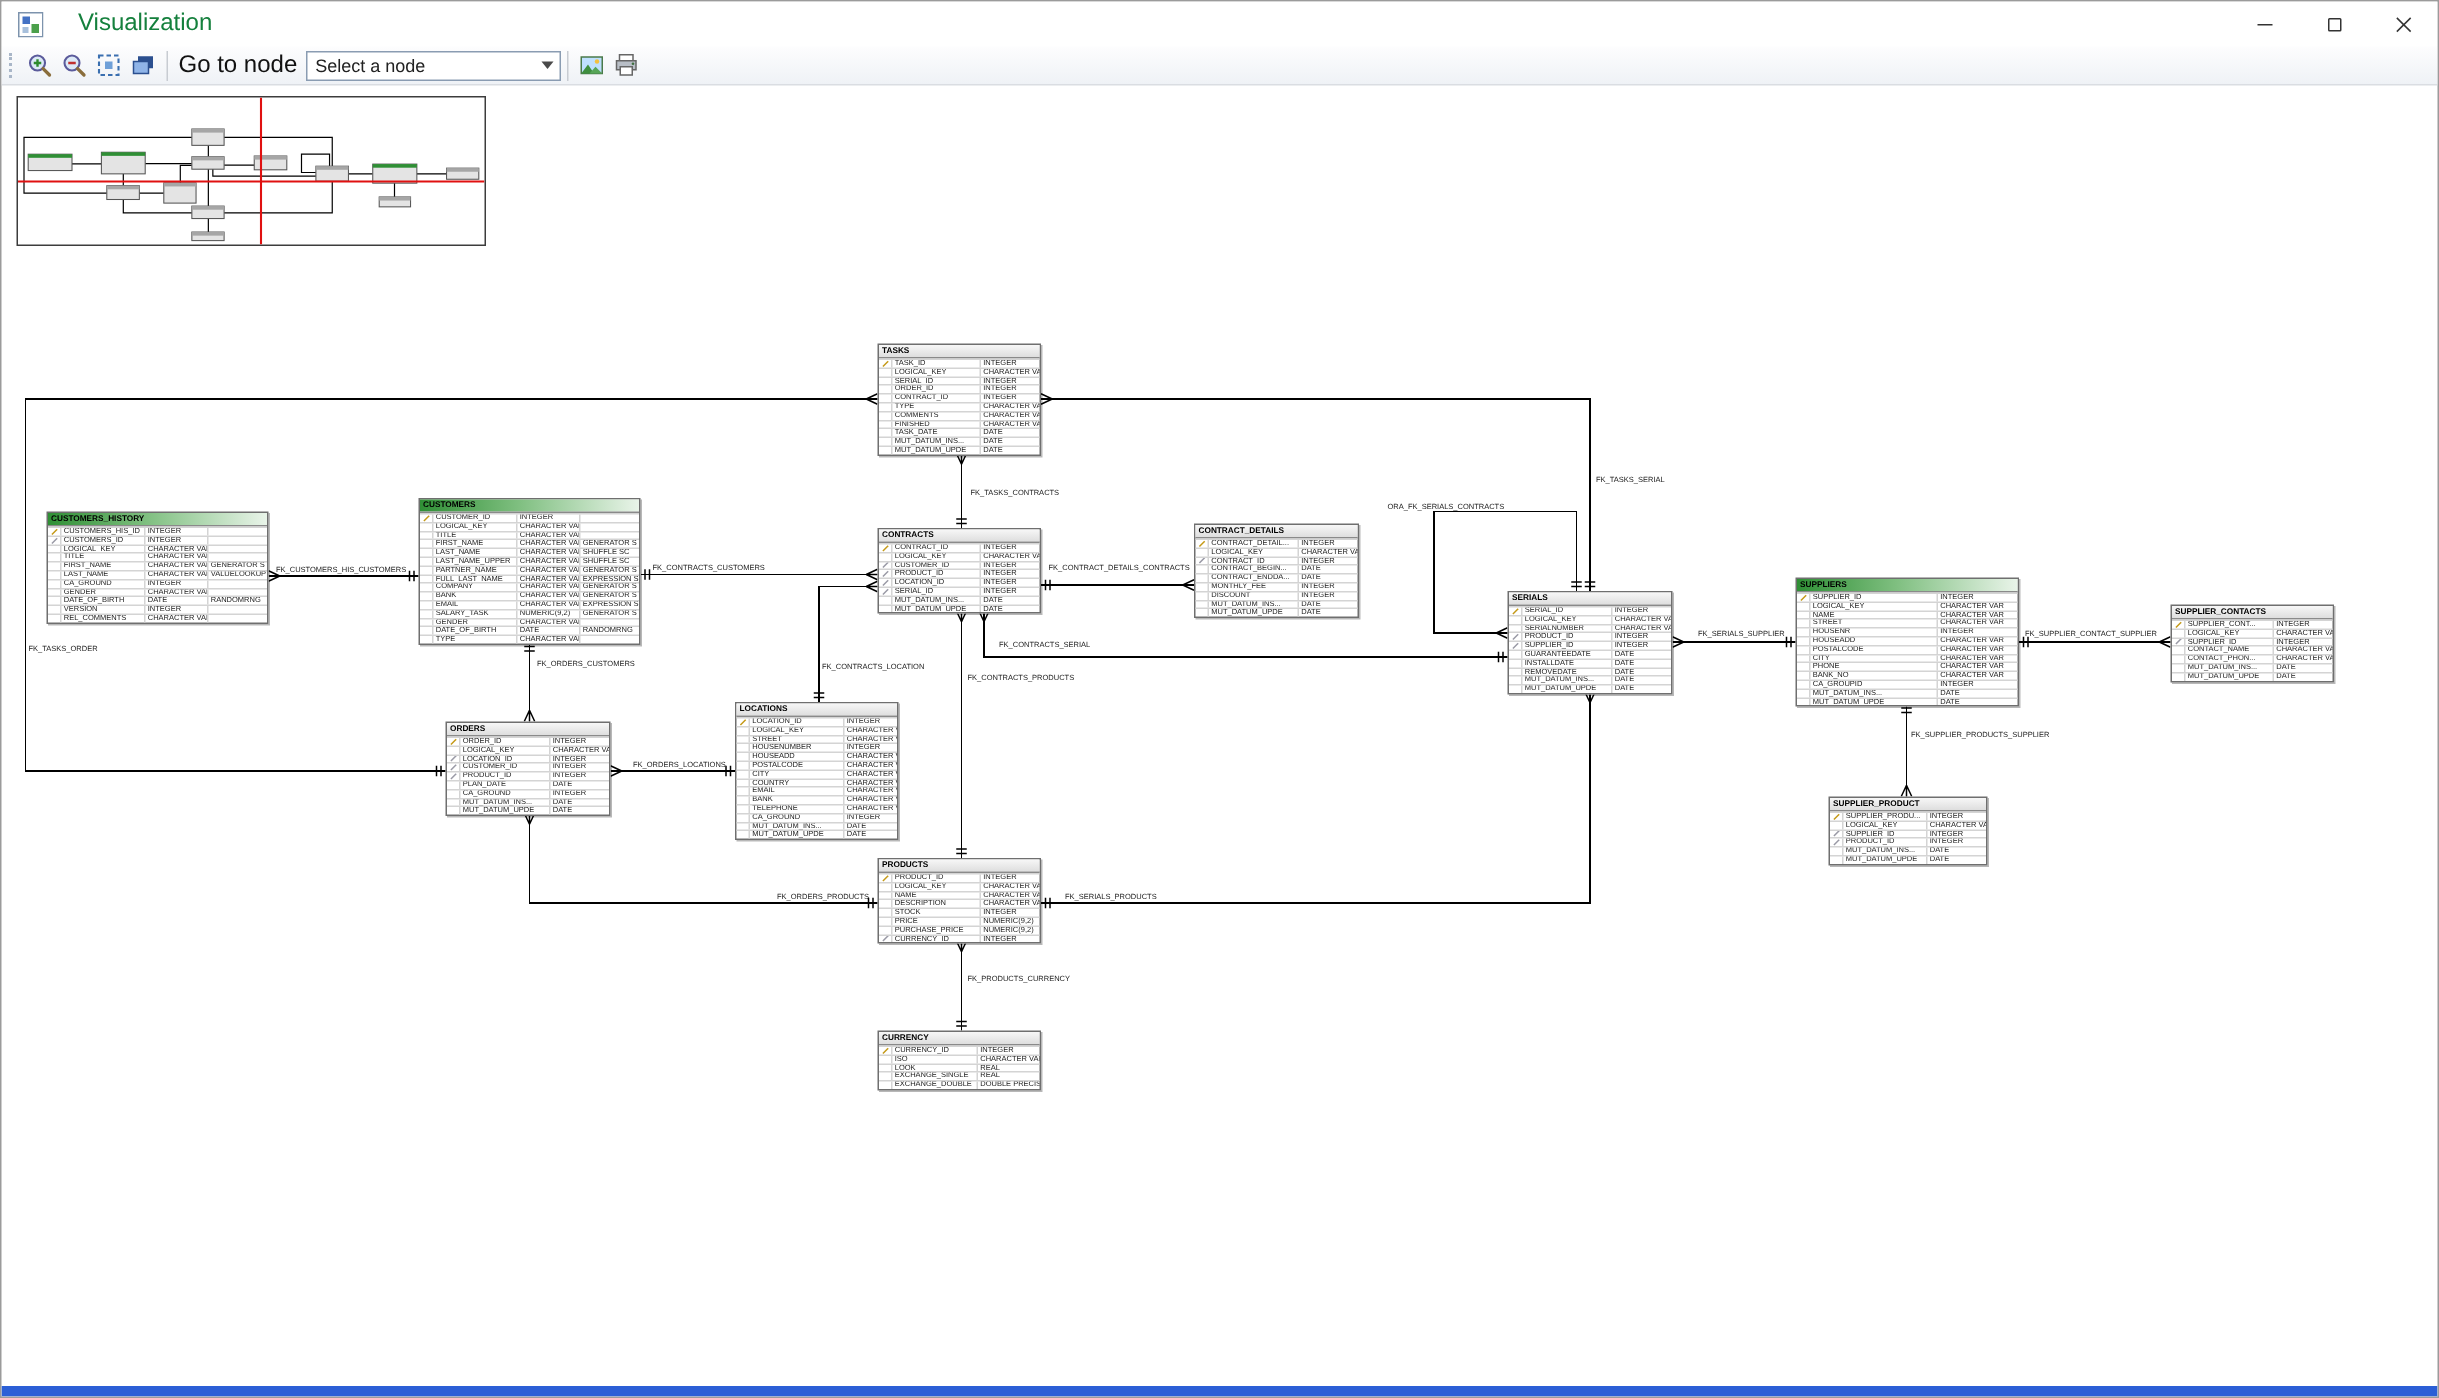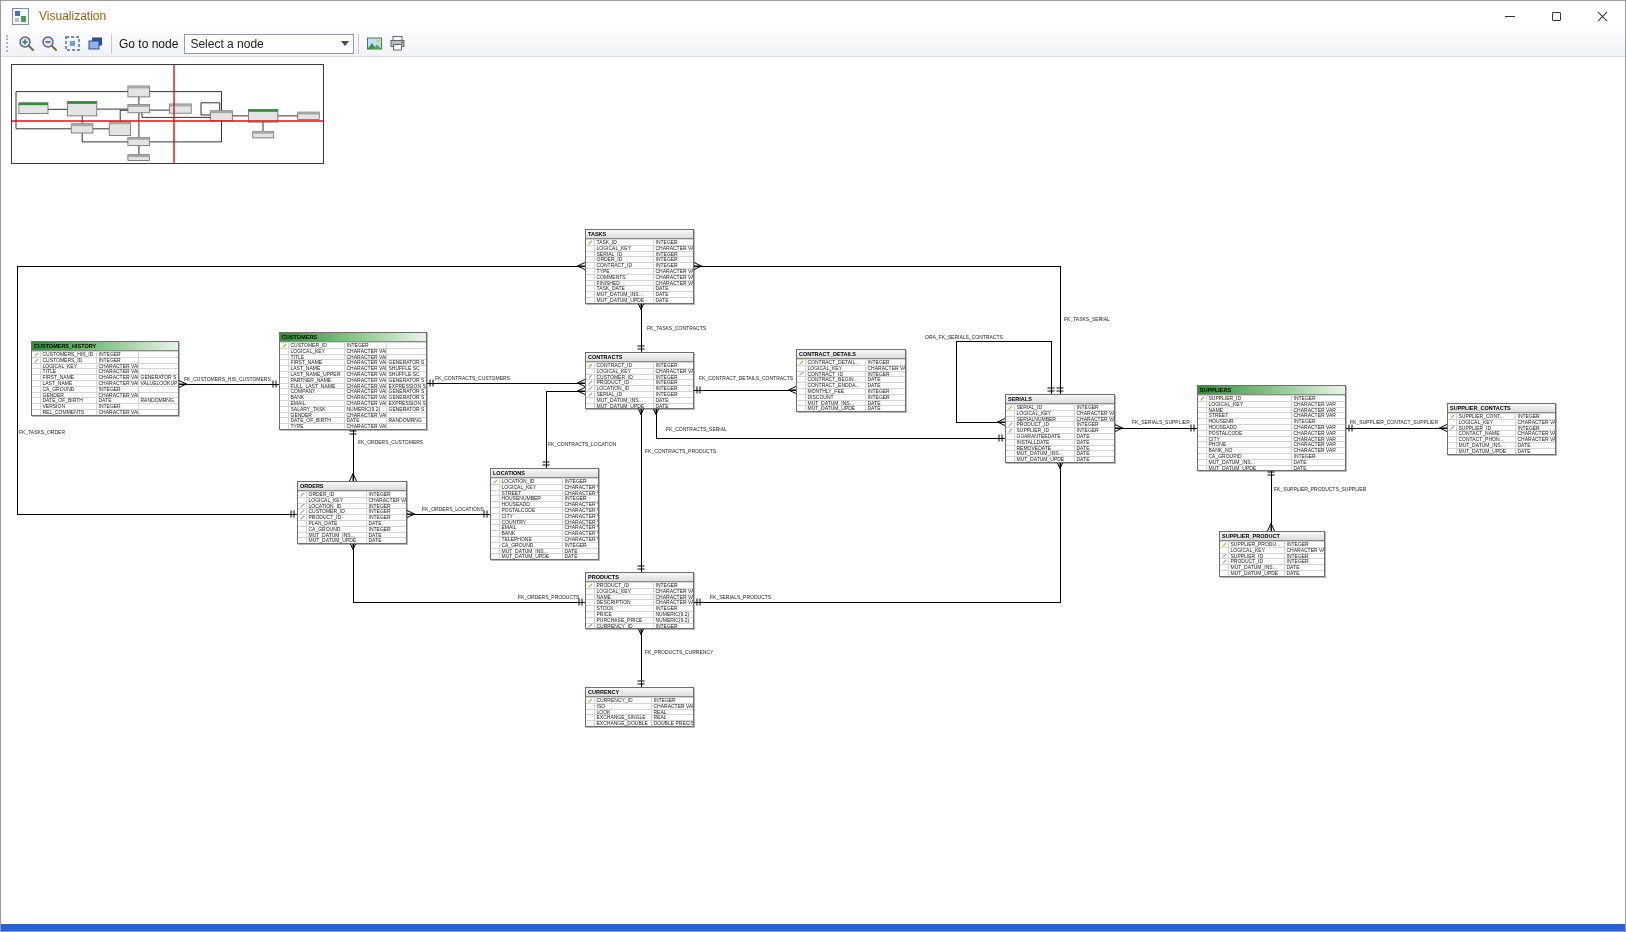--- a/index.html
+++ b/index.html
@@ -1,35 +1,35 @@
 <!DOCTYPE html>
 <html><head>
 <meta charset="utf-8">
 <style>
   *{box-sizing:border-box;margin:0;padding:0}
   body{background:#c8c8c8;font-family:"Liberation Sans",sans-serif}
   .window{position:relative;width:1626px;height:932px;background:#fff;border:1px solid #9b9b9b;overflow:hidden}
   
   .titlebar{position:absolute;top:0;left:0;right:0;height:30px;background:#fff;display:flex;align-items:center}
   .title-icon{margin-left:11px;width:17px;height:17px;flex:0 0 auto}
-  .title-text{margin-left:10px;font-size:12px;color:#a16207}
+  .title-text{margin-left:23px;font-size:16px;color:#15803d}
   .win-controls{margin-left:auto;display:flex;height:100%}
   .win-btn{width:46px;height:100%;display:flex;align-items:center;justify-content:center}
   .glyph-min{width:10px;height:1px;background:#333}
   .glyph-max{width:9px;height:9px;border:1px solid #333;border-radius:1px}
   .glyph-close{position:relative;width:11px;height:11px}
   .glyph-close::before,.glyph-close::after{content:"";position:absolute;left:-1px;top:5px;width:13px;height:1px;background:#333}
   .glyph-close::before{transform:rotate(45deg)}
   .glyph-close::after{transform:rotate(-45deg)}
   
   .toolbar{position:absolute;top:30px;left:0;right:0;height:26px;background:linear-gradient(#fdfdfe,#eff2f6);border-bottom:1px solid #dadde2;display:flex;align-items:center;padding-left:3px}
   .grip{width:5px;height:17px;border-left:2px dotted #a9b6c8;margin:0 4px 0 2px}
   .tb-btn{width:23px;height:22px;display:flex;align-items:center;justify-content:center;border-radius:2px}
   .tb-sep{width:1px;height:20px;background:#c8ccd2;margin:0 4px}
-  .goto-label{font-size:12px;color:#111;margin:0 6px 0 3px;white-space:nowrap}
+  .goto-label{font-size:16px;color:#111;margin:0 6px 0 3px;white-space:nowrap}
   .combo{width:170px;height:20px;border:1px solid #8a9cb2;background:#fff;display:flex;align-items:center;font-size:12px;color:#222;padding-left:5px}
   .combo-arrow{margin-left:auto;width:17px;height:18px;display:flex;align-items:center;justify-content:center}
   .tri-down{width:0;height:0;border-left:4px solid transparent;border-right:4px solid transparent;border-top:5px solid #4a4a4a}
   
   .minimap{position:absolute;left:10px;top:63px;width:313px;height:100px;border:1px solid #3c3c3c;background:#fff;z-index:5}
   
   #edges{position:absolute;left:0;top:0;width:1626px;height:932px;z-index:1}
   
   .tbl{position:absolute;background:#fff;border:1px solid #6f6f6f;box-shadow:1px 1px 0 rgba(0,0,0,.28);z-index:2}
   .tbl-head{height:9px;display:flex;align-items:center;padding-left:2px;font-size:5.5px;font-weight:bold;color:#000;background:linear-gradient(#f7f7f7,#dedede);border-bottom:1px solid #8a8a8a;overflow:hidden;white-space:nowrap}

